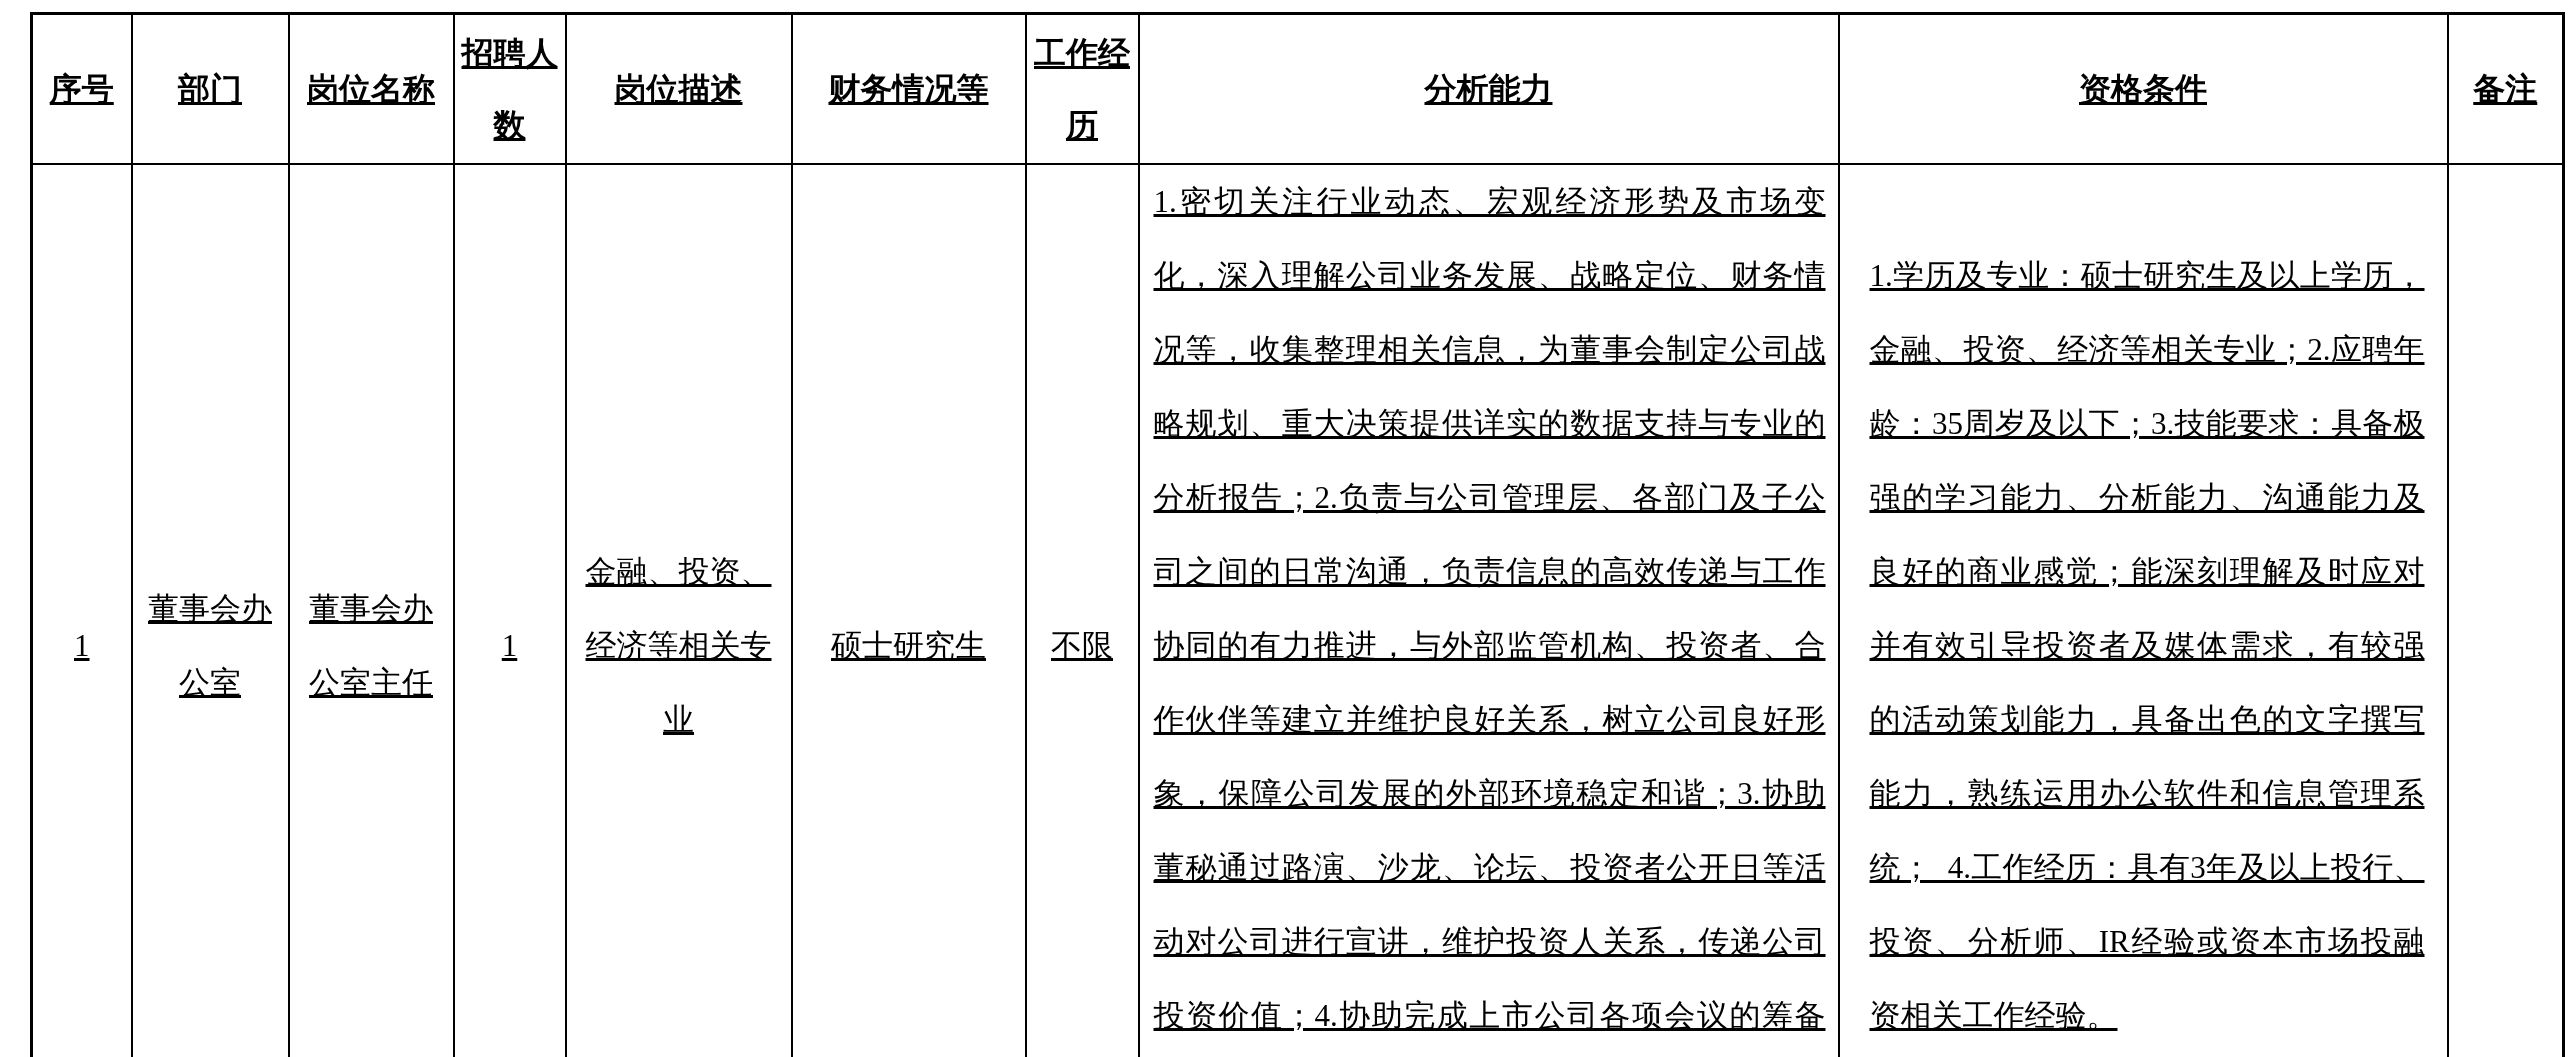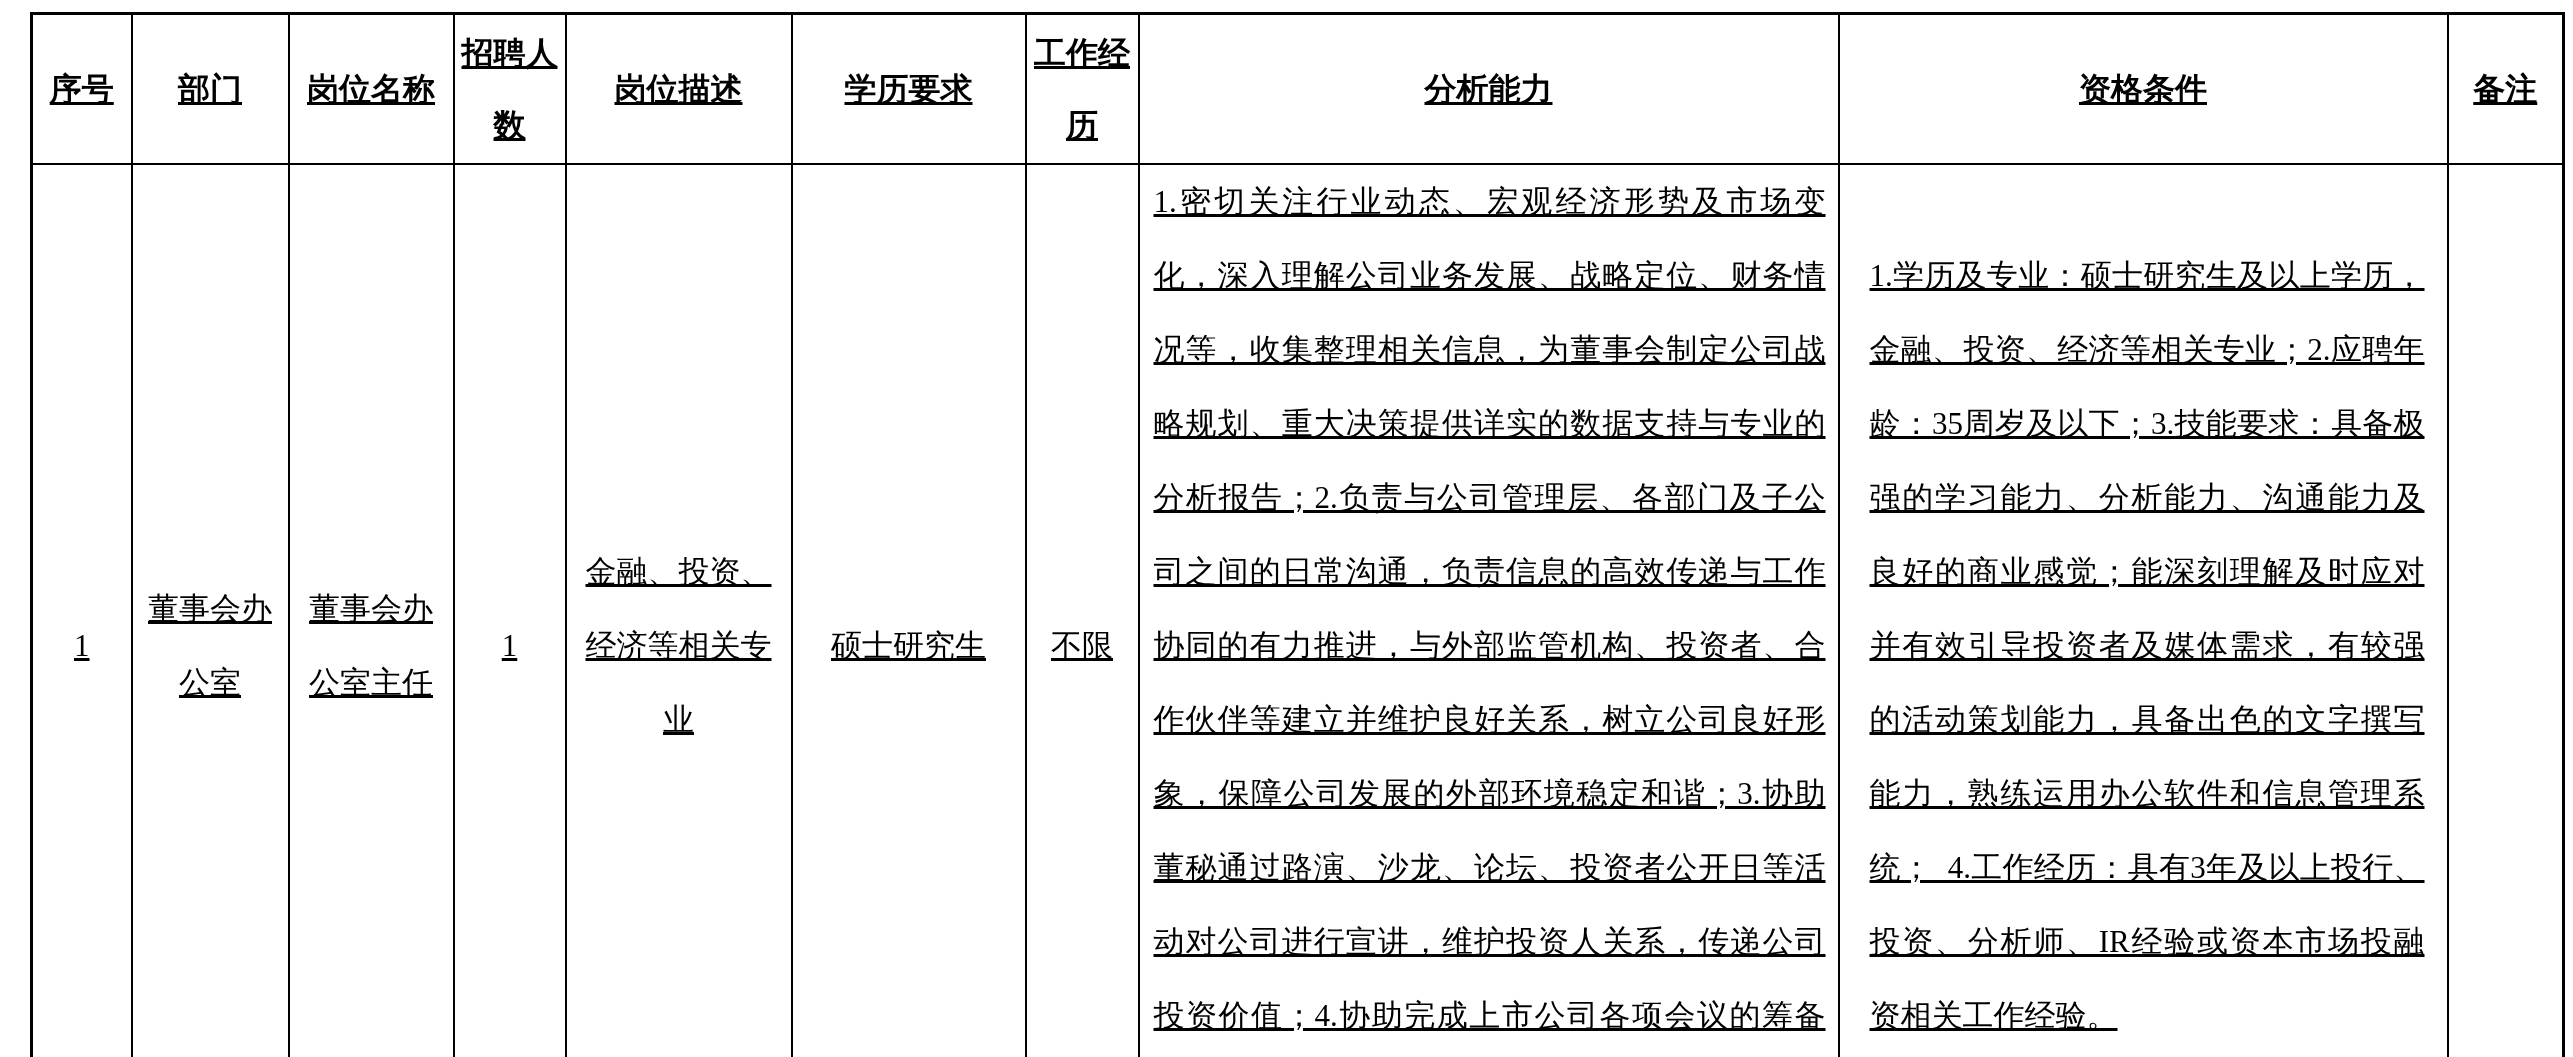--- a/index.html
+++ b/index.html
@@ -78,21 +78,21 @@
       <col style="width:609px">
       <col style="width:116px">
     </colgroup>
     <thead>
       <tr>
         <th>序号</th>
         <th>部门</th>
         <th>岗位名称</th>
         <th>招聘人数</th>
         <th>岗位描述</th>
-        <th>学历要求</th>
+        <th>财务情况等</th>
         <th>工作经历</th>
         <th>分析能力</th>
         <th>资格条件</th>
         <th>备注</th>
       </tr>
     </thead>
     <tbody>
       <tr>
         <td>1</td>
         <td>董事会办公室</td>

